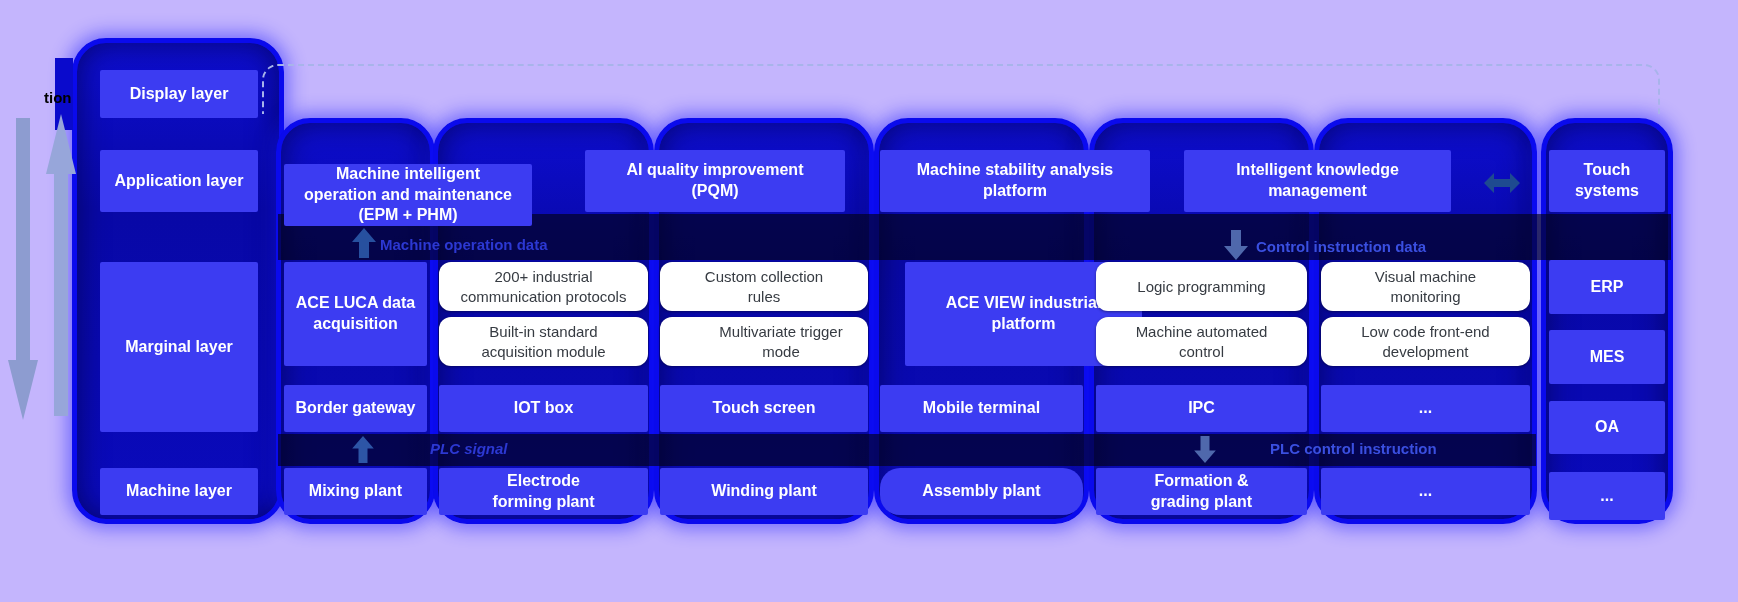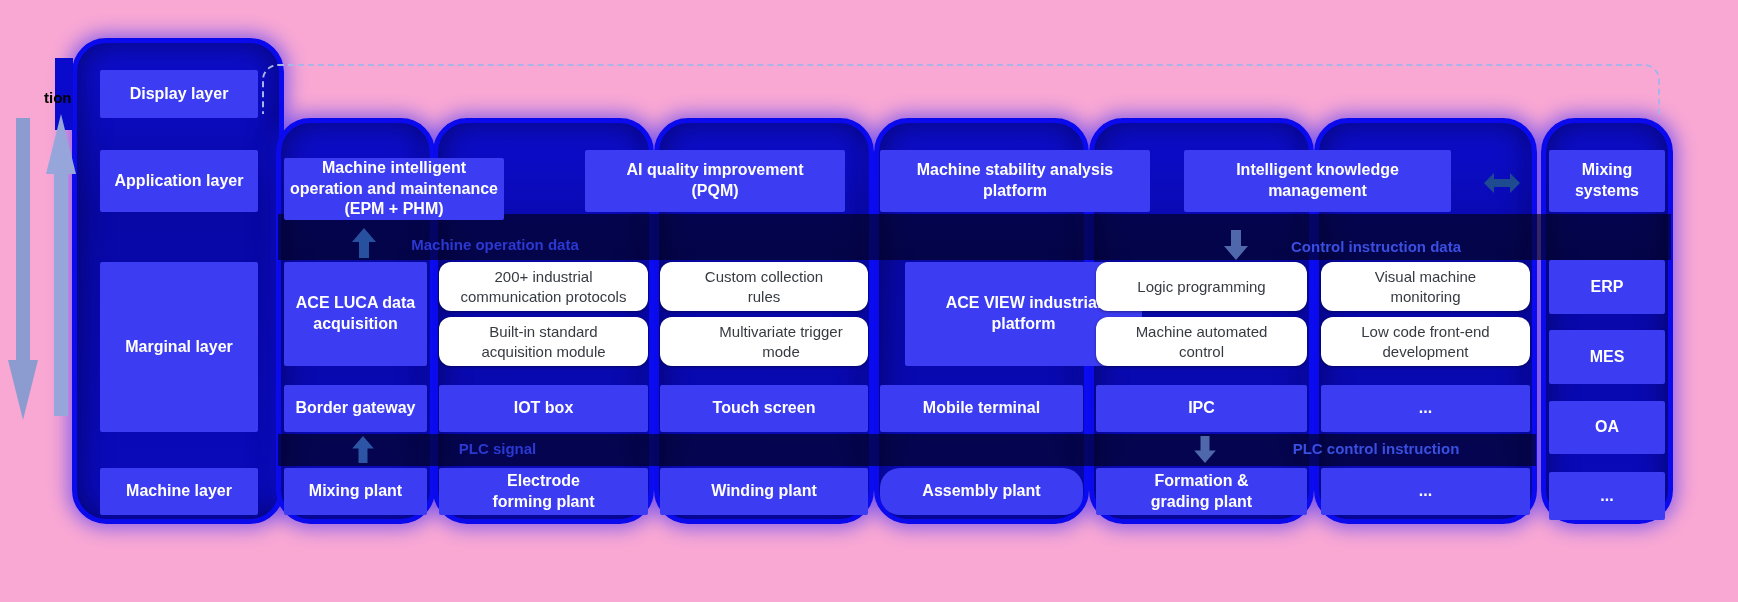--- a/index.html
+++ b/index.html
@@ -1,17 +1,17 @@
 <!DOCTYPE html>
 <html><head>
 <meta charset="utf-8">
 <style>
   html,body { margin:0; padding:0; background:#000; }
   .stage {
-    position:relative; width:1738px; height:602px; background:#f9a8d4; overflow:hidden;
+    position:relative; width:1738px; height:602px; background:#c4b5fd; overflow:hidden;
     font-family:"Liberation Sans","DejaVu Sans",sans-serif;
   }
   .capsule {
     position:absolute; z-index:1; border-radius:34px; box-sizing:border-box;
     background:linear-gradient(180deg,#0d0dcf 0%,#0808a6 35%,#0a0abd 100%);
     border:5px solid #0a0aed;
     box-shadow:0 0 18px 5px rgba(18,18,255,.45), inset 0 0 30px rgba(0,0,50,.6);
   }
   .glow-strip { position:absolute; z-index:1; background:#0a0acc; }
   .band { position:absolute; z-index:2; background:rgba(1,1,16,.62); }
@@ -24,21 +24,21 @@
     font-size:16px; line-height:1.3; display:flex; align-items:center; justify-content:center;
     text-align:center; white-space:pre-line; border-radius:2px; box-sizing:border-box; padding:2px 4px;
   }
   .wbox {
     position:absolute; z-index:4; background:#fff; color:#363b42; font-size:15px; line-height:1.3;
     display:flex; align-items:center; justify-content:center; text-align:center;
     white-space:pre-line; border-radius:12px; box-sizing:border-box; padding:2px 6px;
     box-shadow:0 1px 3px rgba(0,0,0,.4);
   }
   .flow-label {
-    position:absolute; z-index:5; font-weight:bold; font-size:15px; text-align:center;
+    position:absolute; z-index:5; font-weight:bold; font-size:15px; text-align:left;
   }
   .icon { position:absolute; z-index:5; }
   .edge-label { position:absolute; z-index:6; color:#000; font-weight:bold; font-size:15px; }
 </style>
 </head>
 <body>
 
 <div class="stage">
 
   <div class="capsule" style="left:72px;   top:38px;  width:212px; height:486px;"></div>
@@ -64,30 +64,30 @@
     <path d="M15 0 L30 60 h-8 v242 H8 V60 H0 z" fill="#97a6da"></path>
   </svg>
 
   <div class="edge-label" style="left:44px; top:89px;">tion</div>
 
   <div class="box" style="left:100px; top:70px;  width:158px; height:48px;">Display layer</div>
   <div class="box" style="left:100px; top:150px; width:158px; height:62px;">Application layer</div>
   <div class="box" style="left:100px; top:262px; width:158px; height:170px;">Marginal layer</div>
   <div class="box" style="left:100px; top:468px; width:158px; height:47px;">Machine layer</div>
 
-  <div class="box" style="left:284px;  top:158px; width:220px; height:62px;">Machine intelligent
+  <div class="box" style="left:284px;  top:164px; width:248px; height:62px;">Machine intelligent
 operation and maintenance
 (EPM + PHM)</div>
   <div class="box" style="left:585px;  top:150px; width:260px; height:62px;">AI quality improvement
 (PQM)</div>
   <div class="box" style="left:880px;  top:150px; width:270px; height:62px;">Machine stability analysis
 platform</div>
   <div class="box" style="left:1184px; top:150px; width:267px; height:62px;">Intelligent knowledge
 management</div>
-  <div class="box" style="left:1549px; top:150px; width:116px; height:62px;">Mixing
+  <div class="box" style="left:1549px; top:150px; width:116px; height:62px;">Touch
 systems</div>
 
   <svg class="icon" style="left:1484px; top:170px;" width="36" height="26" viewBox="0 0 36 24">
     <path d="M0 12 L10 2 v6 h16 V2 l10 10 -10 10 v-6 H10 v6 z" fill="#1e4a90"></path>
   </svg>
 
   <svg class="icon" style="left:352px; top:228px;" width="24" height="30" viewBox="0 0 24 30">
     <path d="M12 0 L24 14 h-7 v16 H7 V14 H0 z" fill="#27509f"></path>
   </svg>
   <div class="flow-label" style="left:380px; top:236px; width:230px; color:#2c38d2;">Machine operation data</div>
@@ -119,21 +119,21 @@
   <div class="box" style="left:284px;  top:385px; width:143px; height:47px;">Border gateway</div>
   <div class="box" style="left:439px;  top:385px; width:209px; height:47px;">IOT box</div>
   <div class="box" style="left:660px;  top:385px; width:208px; height:47px;">Touch screen</div>
   <div class="box" style="left:880px;  top:385px; width:203px; height:47px;">Mobile terminal</div>
   <div class="box" style="left:1096px; top:385px; width:211px; height:47px;">IPC</div>
   <div class="box" style="left:1321px; top:385px; width:209px; height:47px;">...</div>
 
   <svg class="icon" style="left:352px; top:436px;" width="22" height="27" viewBox="0 0 24 30">
     <path d="M12 0 L24 14 h-7 v16 H7 V14 H0 z" fill="#2d55a6"></path>
   </svg>
-  <div class="flow-label" style="left:430px; top:440px; width:135px; color:#2c38d2;">PLC signal</div>
+  <div class="flow-label" style="left:430px; top:440px; width:135px; color:#2c38d2;font-style:italic;">PLC signal</div>
   <svg class="icon" style="left:1194px; top:436px;" width="22" height="27" viewBox="0 0 24 30">
     <path d="M12 30 L24 16 h-7 V0 H7 v16 H0 z" fill="#4f68ac"></path>
   </svg>
   <div class="flow-label" style="left:1270px; top:440px; width:212px; color:#3a4fe0;">PLC control instruction</div>
 
   <div class="box" style="left:284px;  top:468px; width:143px; height:47px;">Mixing plant</div>
   <div class="box" style="left:439px;  top:468px; width:209px; height:47px;">Electrode
 forming plant</div>
   <div class="box" style="left:660px;  top:468px; width:208px; height:47px;">Winding plant</div>
   <div class="box" style="left:880px;  top:468px; width:203px; height:47px;border-radius:20px;">Assembly plant</div>

